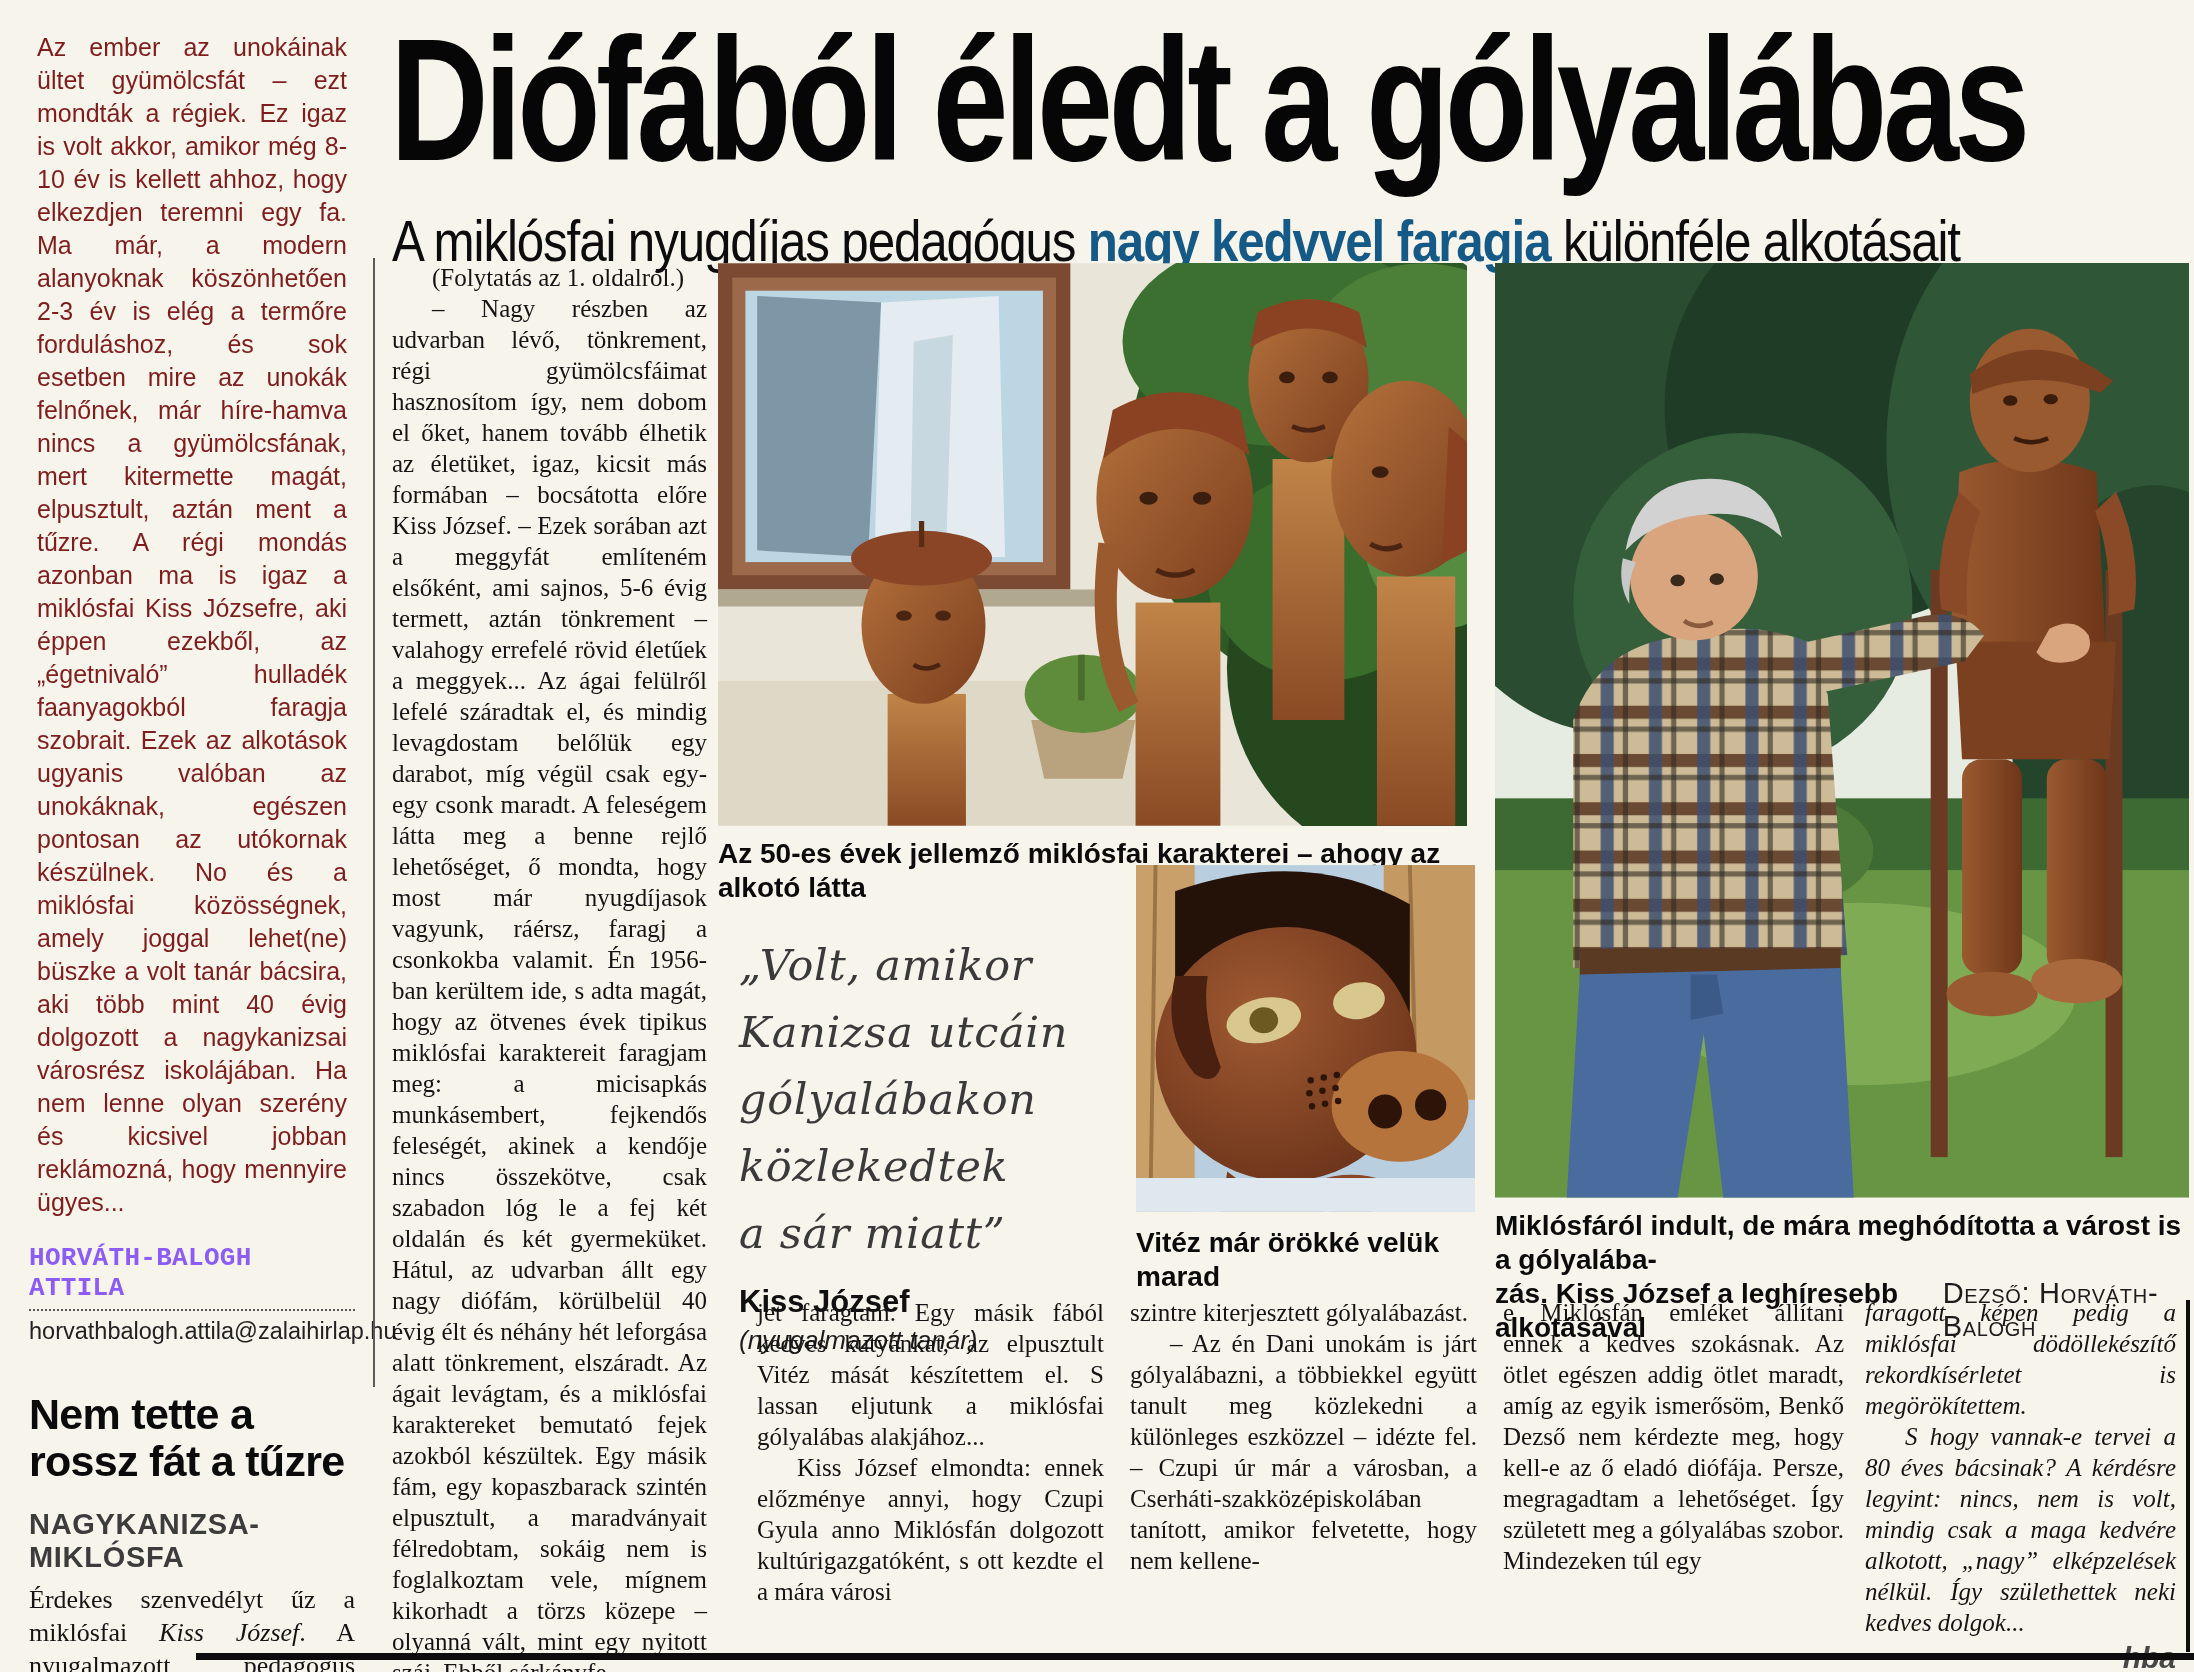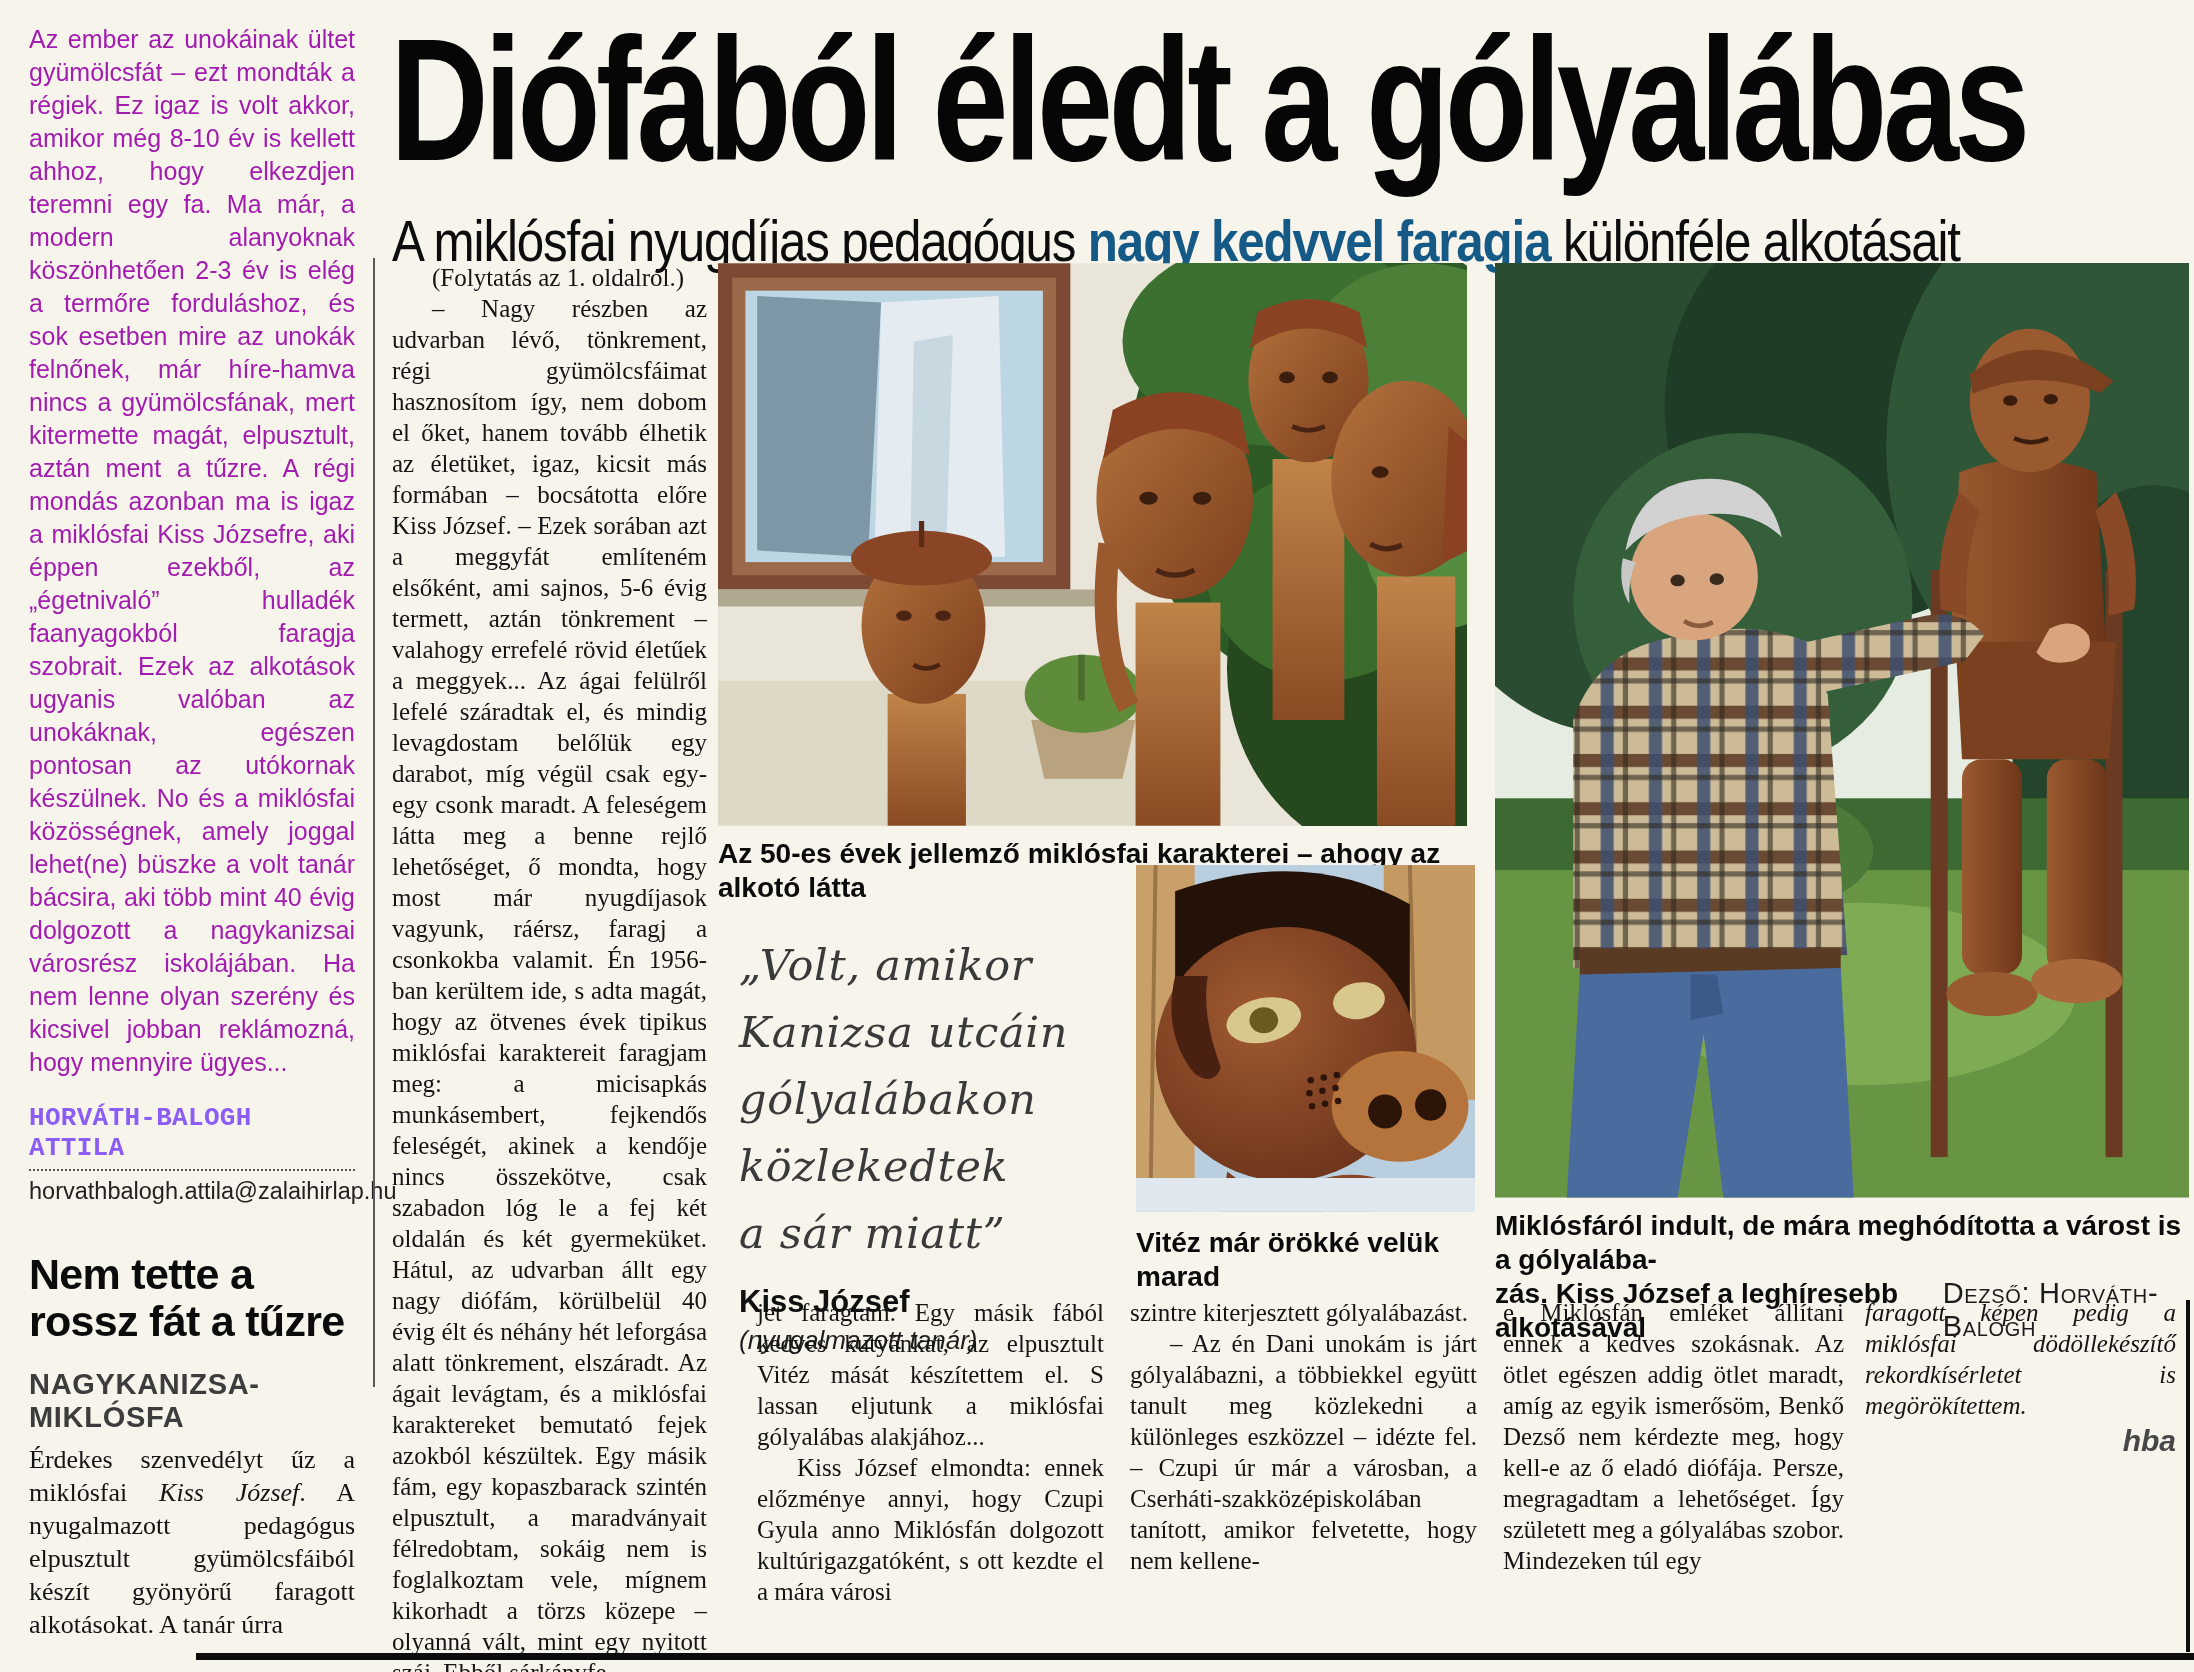--- a/index.html
+++ b/index.html
@@ -4,21 +4,21 @@
 <style>
   html,body{margin:0;padding:0;background:#efece4;}
   #page{position:relative;width:2194px;height:1673px;background:#f7f4ec;overflow:hidden;
         font-family:"Liberation Serif",serif;color:#141414;}
   .abs{position:absolute;}
   
   #sidebar{left:29px;top:23px;width:326px;}
   .greet-title{font-family:"Liberation Sans",sans-serif;font-weight:700;color:#1d4770;
                font-size:39px;line-height:43px;letter-spacing:-0.7px;margin:0 0 18.3px 0;}
   .greet-body{font-family:"Liberation Sans",sans-serif;font-size:25px;line-height:33px;
-              text-align:justify;color:#a21caf;margin:0;}
+              text-align:justify;color:#7f1d1d;margin:8px;}
   .byline{font-family:Liberation Mono, monospace;font-weight:700;font-size:26px;
           letter-spacing:0.3px;margin:23.5px 0 0 0;color:#8b5cf6;}
   .email{font-family:"Liberation Sans",sans-serif;font-size:23.5px;color:#222;
          border-top:2.6px dotted #555;padding-top:6.5px;margin-top:6.5px;}
   .second-title{font-family:"Liberation Sans",sans-serif;font-weight:700;color:#0b0b0b;
                 font-size:43px;line-height:47px;letter-spacing:-0.7px;margin:46px 0 23.5px 0;}
   .dateline{font-family:"Liberation Sans",sans-serif;font-weight:700;font-size:29px;
             color:#3c3c3c;letter-spacing:0.7px;margin:0 0 9.1px 0;}
   .second-body{font-size:26px;line-height:33px;text-align:justify;margin:0;}
   .it{font-style:italic;}
@@ -284,19 +284,20 @@
   </div>
   <div class="abs col" style="left:1130px;top:1297px;width:347px;">
     <p>szintre kiterjesztett gólyalábazást.</p>
     <p class="ind">– Az én Dani unokám is járt gólyalábazni, a többiekkel együtt tanult meg közlekedni a különleges eszközzel – idézte fel. – Czupi úr már a városban, a Cserháti-szakközépiskolában tanított, amikor felvetette, hogy nem kellene-</p>
   </div>
   <div class="abs col" style="left:1503px;top:1297px;width:341px;">
     <p>e Miklósfán emléket állítani ennek a kedves szokásnak. Az ötlet egészen addig ötlet maradt, amíg az egyik ismerősöm, Benkő Dezső nem kérdezte meg, hogy kell-e az ő eladó diófája. Persze, megragadtam a lehetőséget. Így született meg a gólyalábas szobor. Mindezeken túl egy</p>
   </div>
   <div class="abs col" style="left:1865px;top:1297px;width:311px;font-style:italic;">
     <p>faragott képen pedig a miklósfai dödöllekészítő rekordkísérletet is megörökítettem.</p>
+    <p class="ind">S hogy vannak-e tervei a 80 éves bácsinak? A kérdésre legyint: nincs, nem is volt, mindig csak a maga kedvére alkotott, „nagy” elképzelések nélkül. Így születhettek neki kedves dolgok...</p>
     <div class="sig">hba</div>
   </div>
 
   <div class="abs bottom-rule"></div>
   <div class="abs right-rule"></div>
 </div>
 
 
 </body></html>

